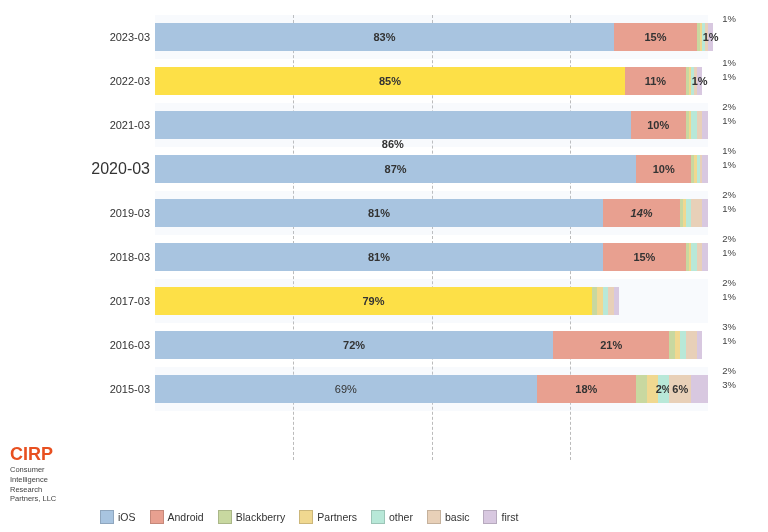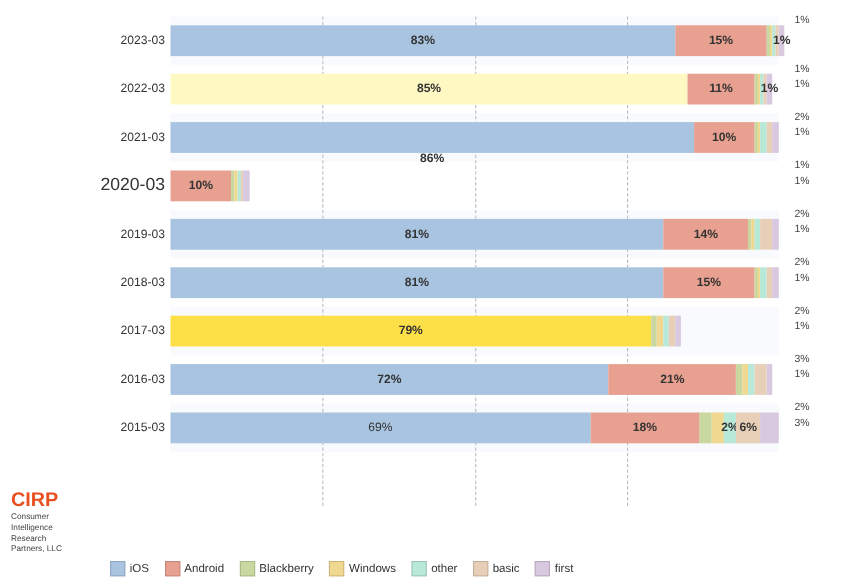--- a/index.html
+++ b/index.html
@@ -97,21 +97,21 @@
             <div style="width: 0.5%; height: 100%; background: rgb(232, 208, 184); position: relative; display: flex; align-items: center; justify-content: center; overflow: visible; flex-shrink: 0;"></div>
             <div style="width: 1%; height: 100%; background: rgb(216, 200, 224); position: relative; display: flex; align-items: center; justify-content: center; overflow: visible; flex-shrink: 0;">
               <span style="font-size: 11px; font-weight: bold; color: rgb(51, 51, 51); white-space: nowrap; position: absolute;">1%</span>
             </div>
           </div>
           <div style="position: absolute; right: -28px; top: -2px; font-size: 9.5px; color: rgb(68, 68, 68); white-space: nowrap;">1%</div>
         </div>
         <div style="position: absolute; top: 44px; left: 0px; right: 0px; height: 44px; display: flex; align-items: center;">
           <div style="position: absolute; left: -70px; width: 65px; text-align: right; font-size: 11px; color: rgb(51, 51, 51);">2022-03</div>
           <div style="position: relative; width: 100%; height: 28px; display: flex; overflow: visible;">
-            <div style="width: 85%; height: 100%; background: #fef9c3; position: relative; display: flex; align-items: center; justify-content: center; overflow: visible; flex-shrink: 0;">
+            <div style="width: 85%; height: 100%; background: #fde047; position: relative; display: flex; align-items: center; justify-content: center; overflow: visible; flex-shrink: 0;">
               <span style="font-size: 11px; font-weight: bold; color: rgb(51, 51, 51); white-space: nowrap; position: absolute;">85%</span>
             </div>
             <div style="width: 11%; height: 100%; background: rgb(232, 160, 144); position: relative; display: flex; align-items: center; justify-content: center; overflow: visible; flex-shrink: 0;">
               <span style="font-size: 11px; font-weight: bold; color: rgb(51, 51, 51); white-space: nowrap; position: absolute;">11%</span>
             </div>
             <div style="width: 0.5%; height: 100%; background: rgb(200, 216, 160); position: relative; display: flex; align-items: center; justify-content: center; overflow: visible; flex-shrink: 0;"></div>
             <div style="width: 0.5%; height: 100%; background: rgb(240, 216, 144); position: relative; display: flex; align-items: center; justify-content: center; overflow: visible; flex-shrink: 0;"></div>
             <div style="width: 0.5%; height: 100%; background: rgb(184, 232, 216); position: relative; display: flex; align-items: center; justify-content: center; overflow: visible; flex-shrink: 0;"></div>
             <div style="width: 0.5%; height: 100%; background: rgb(232, 208, 184); position: relative; display: flex; align-items: center; justify-content: center; overflow: visible; flex-shrink: 0;"></div>
             <div style="width: 1%; height: 100%; background: rgb(216, 200, 224); position: relative; display: flex; align-items: center; justify-content: center; overflow: visible; flex-shrink: 0;">
@@ -135,39 +135,42 @@
             <div style="width: 1%; height: 100%; background: rgb(184, 232, 216); position: relative; display: flex; align-items: center; justify-content: center; overflow: visible; flex-shrink: 0;"></div>
             <div style="width: 1%; height: 100%; background: rgb(232, 208, 184); position: relative; display: flex; align-items: center; justify-content: center; overflow: visible; flex-shrink: 0;"></div>
             <div style="width: 1%; height: 100%; background: rgb(216, 200, 224); position: relative; display: flex; align-items: center; justify-content: center; overflow: visible; flex-shrink: 0;"></div>
           </div>
           <div style="position: absolute; right: -28px; top: -2px; font-size: 9.5px; color: rgb(68, 68, 68); white-space: nowrap;">2%</div>
           <div style="position: absolute; right: -28px; top: 12px; font-size: 9.5px; color: rgb(68, 68, 68); white-space: nowrap;">1%</div>
         </div>
         <div style="position: absolute; top: 132px; left: 0px; right: 0px; height: 44px; display: flex; align-items: center;">
           <div style="position: absolute; left: -70px; width: 65px; text-align: right; font-size: 16px; color: rgb(51, 51, 51);">2020-03</div>
           <div style="position: relative; width: 100%; height: 28px; display: flex; overflow: visible;">
+            <div style="width: 87%; height: 100%; background: rgb(168, 196, 224); position: relative; display: flex; align-items: center; justify-content: center; overflow: visible; flex-shrink: 0;">
+              <span style="font-size: 11px; font-weight: bold; color: rgb(51, 51, 51); white-space: nowrap; position: absolute;">87%</span>
+            </div>
             <div style="width: 10%; height: 100%; background: rgb(232, 160, 144); position: relative; display: flex; align-items: center; justify-content: center; overflow: visible; flex-shrink: 0;">
               <span style="font-size: 11px; font-weight: bold; color: rgb(51, 51, 51); white-space: nowrap; position: absolute;">10%</span>
             </div>
             <div style="width: 0.5%; height: 100%; background: rgb(200, 216, 160); position: relative; display: flex; align-items: center; justify-content: center; overflow: visible; flex-shrink: 0;"></div>
             <div style="width: 0.5%; height: 100%; background: rgb(240, 216, 144); position: relative; display: flex; align-items: center; justify-content: center; overflow: visible; flex-shrink: 0;"></div>
             <div style="width: 0.5%; height: 100%; background: rgb(184, 232, 216); position: relative; display: flex; align-items: center; justify-content: center; overflow: visible; flex-shrink: 0;"></div>
             <div style="width: 0.5%; height: 100%; background: rgb(232, 208, 184); position: relative; display: flex; align-items: center; justify-content: center; overflow: visible; flex-shrink: 0;"></div>
             <div style="width: 1%; height: 100%; background: rgb(216, 200, 224); position: relative; display: flex; align-items: center; justify-content: center; overflow: visible; flex-shrink: 0;"></div>
           </div>
           <div style="position: absolute; right: -28px; top: -2px; font-size: 9.5px; color: rgb(68, 68, 68); white-space: nowrap;">1%</div>
           <div style="position: absolute; right: -28px; top: 12px; font-size: 9.5px; color: rgb(68, 68, 68); white-space: nowrap;">1%</div>
         </div>
         <div style="position: absolute; top: 176px; left: 0px; right: 0px; height: 44px; display: flex; align-items: center; background: rgba(200, 215, 235, 0.12);">
           <div style="position: absolute; left: -70px; width: 65px; text-align: right; font-size: 11px; color: rgb(51, 51, 51);">2019-03</div>
           <div style="position: relative; width: 100%; height: 28px; display: flex; overflow: visible;">
             <div style="width: 81%; height: 100%; background: rgb(168, 196, 224); position: relative; display: flex; align-items: center; justify-content: center; overflow: visible; flex-shrink: 0;">
               <span style="font-size: 11px; font-weight: bold; color: rgb(51, 51, 51); white-space: nowrap; position: absolute;">81%</span>
             </div>
-            <div style="width: 14%; height: 100%; background: rgb(232, 160, 144); position: relative; display: flex; align-items: center; justify-content: center; overflow: visible; flex-shrink: 0;">
+            <div style="width: 14%; height: 100%; background: rgb(232, 160, 144); position: relative; display: flex; align-items: center; justify-content: center; overflow: visible; flex-shrink: 0; font-style: italic;">
               <span style="font-size: 11px; font-weight: bold; color: rgb(51, 51, 51); white-space: nowrap; position: absolute;">14%</span>
             </div>
             <div style="width: 0.5%; height: 100%; background: rgb(200, 216, 160); position: relative; display: flex; align-items: center; justify-content: center; overflow: visible; flex-shrink: 0;"></div>
             <div style="width: 0.5%; height: 100%; background: rgb(240, 216, 144); position: relative; display: flex; align-items: center; justify-content: center; overflow: visible; flex-shrink: 0;"></div>
             <div style="width: 1%; height: 100%; background: rgb(184, 232, 216); position: relative; display: flex; align-items: center; justify-content: center; overflow: visible; flex-shrink: 0;"></div>
             <div style="width: 2%; height: 100%; background: rgb(232, 208, 184); position: relative; display: flex; align-items: center; justify-content: center; overflow: visible; flex-shrink: 0;"></div>
             <div style="width: 1%; height: 100%; background: rgb(216, 200, 224); position: relative; display: flex; align-items: center; justify-content: center; overflow: visible; flex-shrink: 0;"></div>
           </div>
           <div style="position: absolute; right: -28px; top: -2px; font-size: 9.5px; color: rgb(68, 68, 68); white-space: nowrap;">2%</div>
           <div style="position: absolute; right: -28px; top: 12px; font-size: 9.5px; color: rgb(68, 68, 68); white-space: nowrap;">1%</div>
@@ -256,21 +259,21 @@
     <div class="legend-item">
       <div class="legend-box android"></div>
       <span>Android</span>
     </div>
     <div class="legend-item">
       <div class="legend-box blackberry"></div>
       <span>Blackberry</span>
     </div>
     <div class="legend-item">
       <div class="legend-box windows"></div>
-      <span>Windows</span>
+      <span>Partners</span>
     </div>
     <div class="legend-item">
       <div class="legend-box other"></div>
       <span>other</span>
     </div>
     <div class="legend-item">
       <div class="legend-box basic"></div>
       <span>basic</span>
     </div>
     <div class="legend-item">

